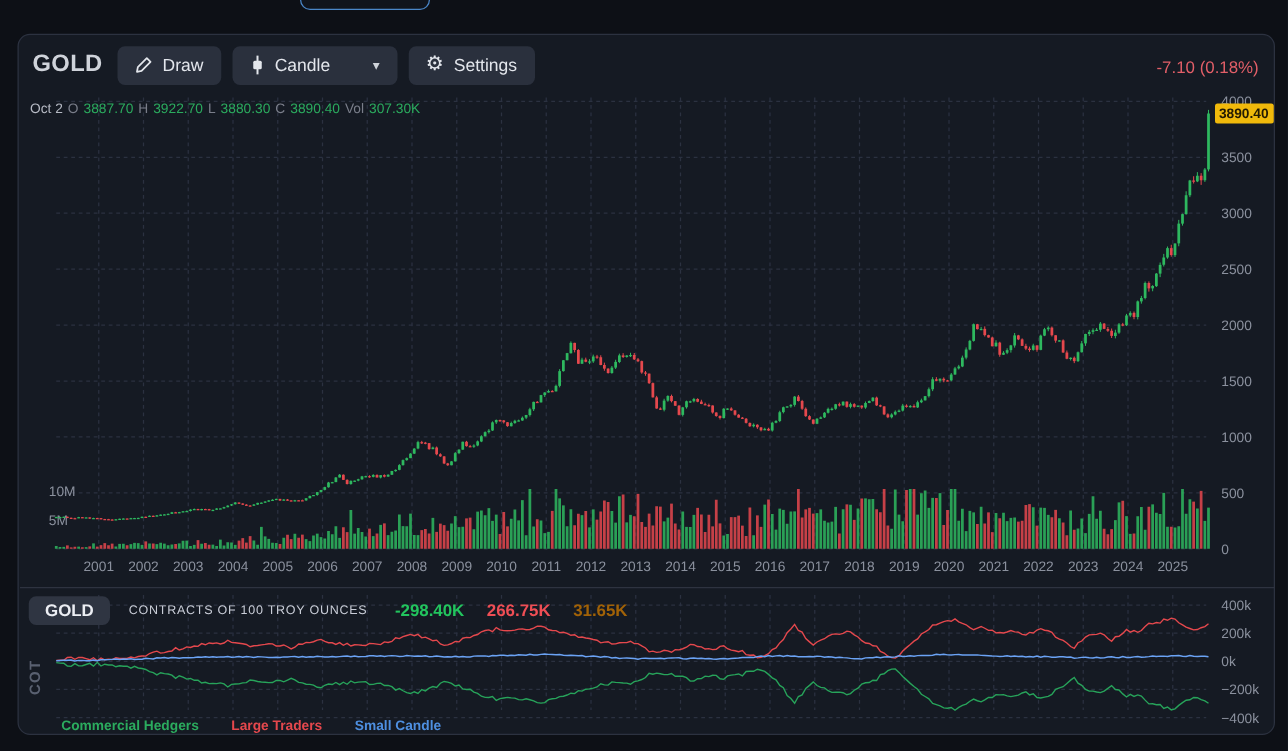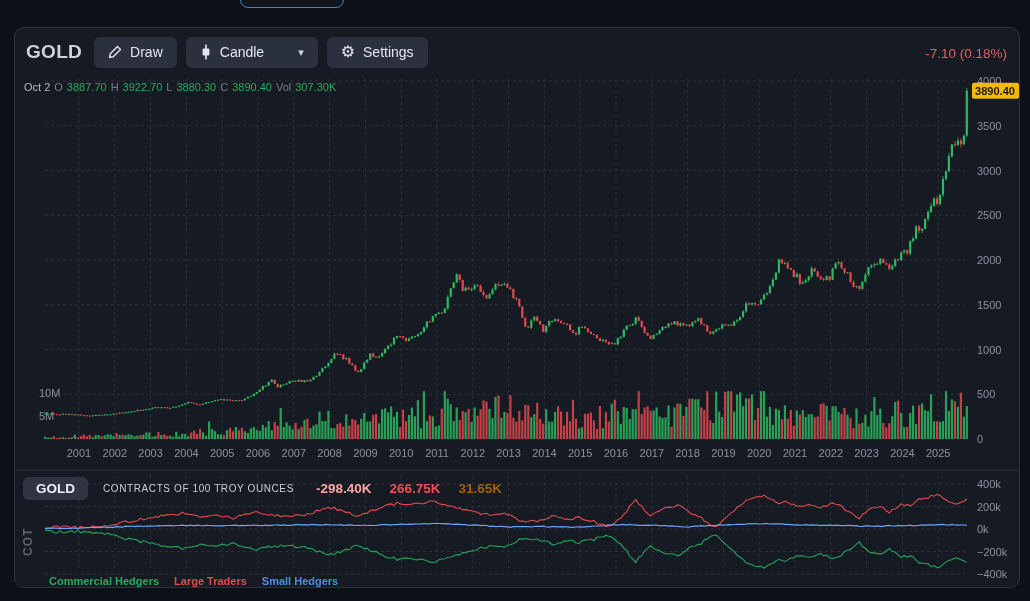--- a/index.html
+++ b/index.html
@@ -34,27 +34,27 @@
   .pair { display:inline-flex; gap:4px; }
   .pair .lab { color:#7a7e8a; }
   .pair .val { color:#2bab5e; }
 
   
   .cot-header { position:absolute; left:8px; top:449px; display:flex; align-items:center; z-index:4; }
   .cot-badge { background:#2f3542; color:#eceef3; font-weight:bold; font-size:13.5px;
                border-radius:6px; padding:4px 13px; }
   .cot-subtitle { color:#c9cdd7; font-size:10px; letter-spacing:.6px; margin-left:15px;text-align:right; }
   .cot-vals { display:inline-flex; gap:18px; margin-left:22px; font-size:13.5px; font-weight:bold; }
-  .v-green { color:#fca5a5; } .v-red { color:#ef4e55; } .v-blue { color:#a16207; }
+  .v-green { color:#22c55e; } .v-red { color:#ef4e55; } .v-blue { color:#a16207; }
 
   .cot-axis-label { position:absolute; left:6px; top:478px; height:50px; color:#596070;
                     font-size:12px; font-weight:bold; letter-spacing:1px;
                     writing-mode:vertical-rl; transform:rotate(180deg); z-index:4; }
 
-  .cot-legend { position:absolute; left:34px; top:547px; display:flex; gap:15px;
+  .cot-legend { position:absolute; left:34px; top:547px; display:flex; gap:26px;
                 font-size:11px; font-weight:bold; z-index:4; }
   .lg-green { color:#2bab5e; } .lg-red { color:#e5484d; } .lg-blue { color:#4e8fe0; }
 </style>
 </head>
 <body>
 
 <div class="top-tab"></div>
 
 <div class="panel">
 
@@ -1162,16 +1162,16 @@
       <span class="v-red">266.75K</span>
       <span class="v-blue">31.65K</span>
     </span>
   </div>
 
   <div class="cot-axis-label">COT</div>
 
   <div class="cot-legend">
     <span class="lg-green">Commercial Hedgers</span>
     <span class="lg-red">Large Traders</span>
-    <span class="lg-blue">Small Hedgers</span>
+    <span class="lg-blue">Small Candle</span>
   </div>
 
 </div>
 
 </body></html>

